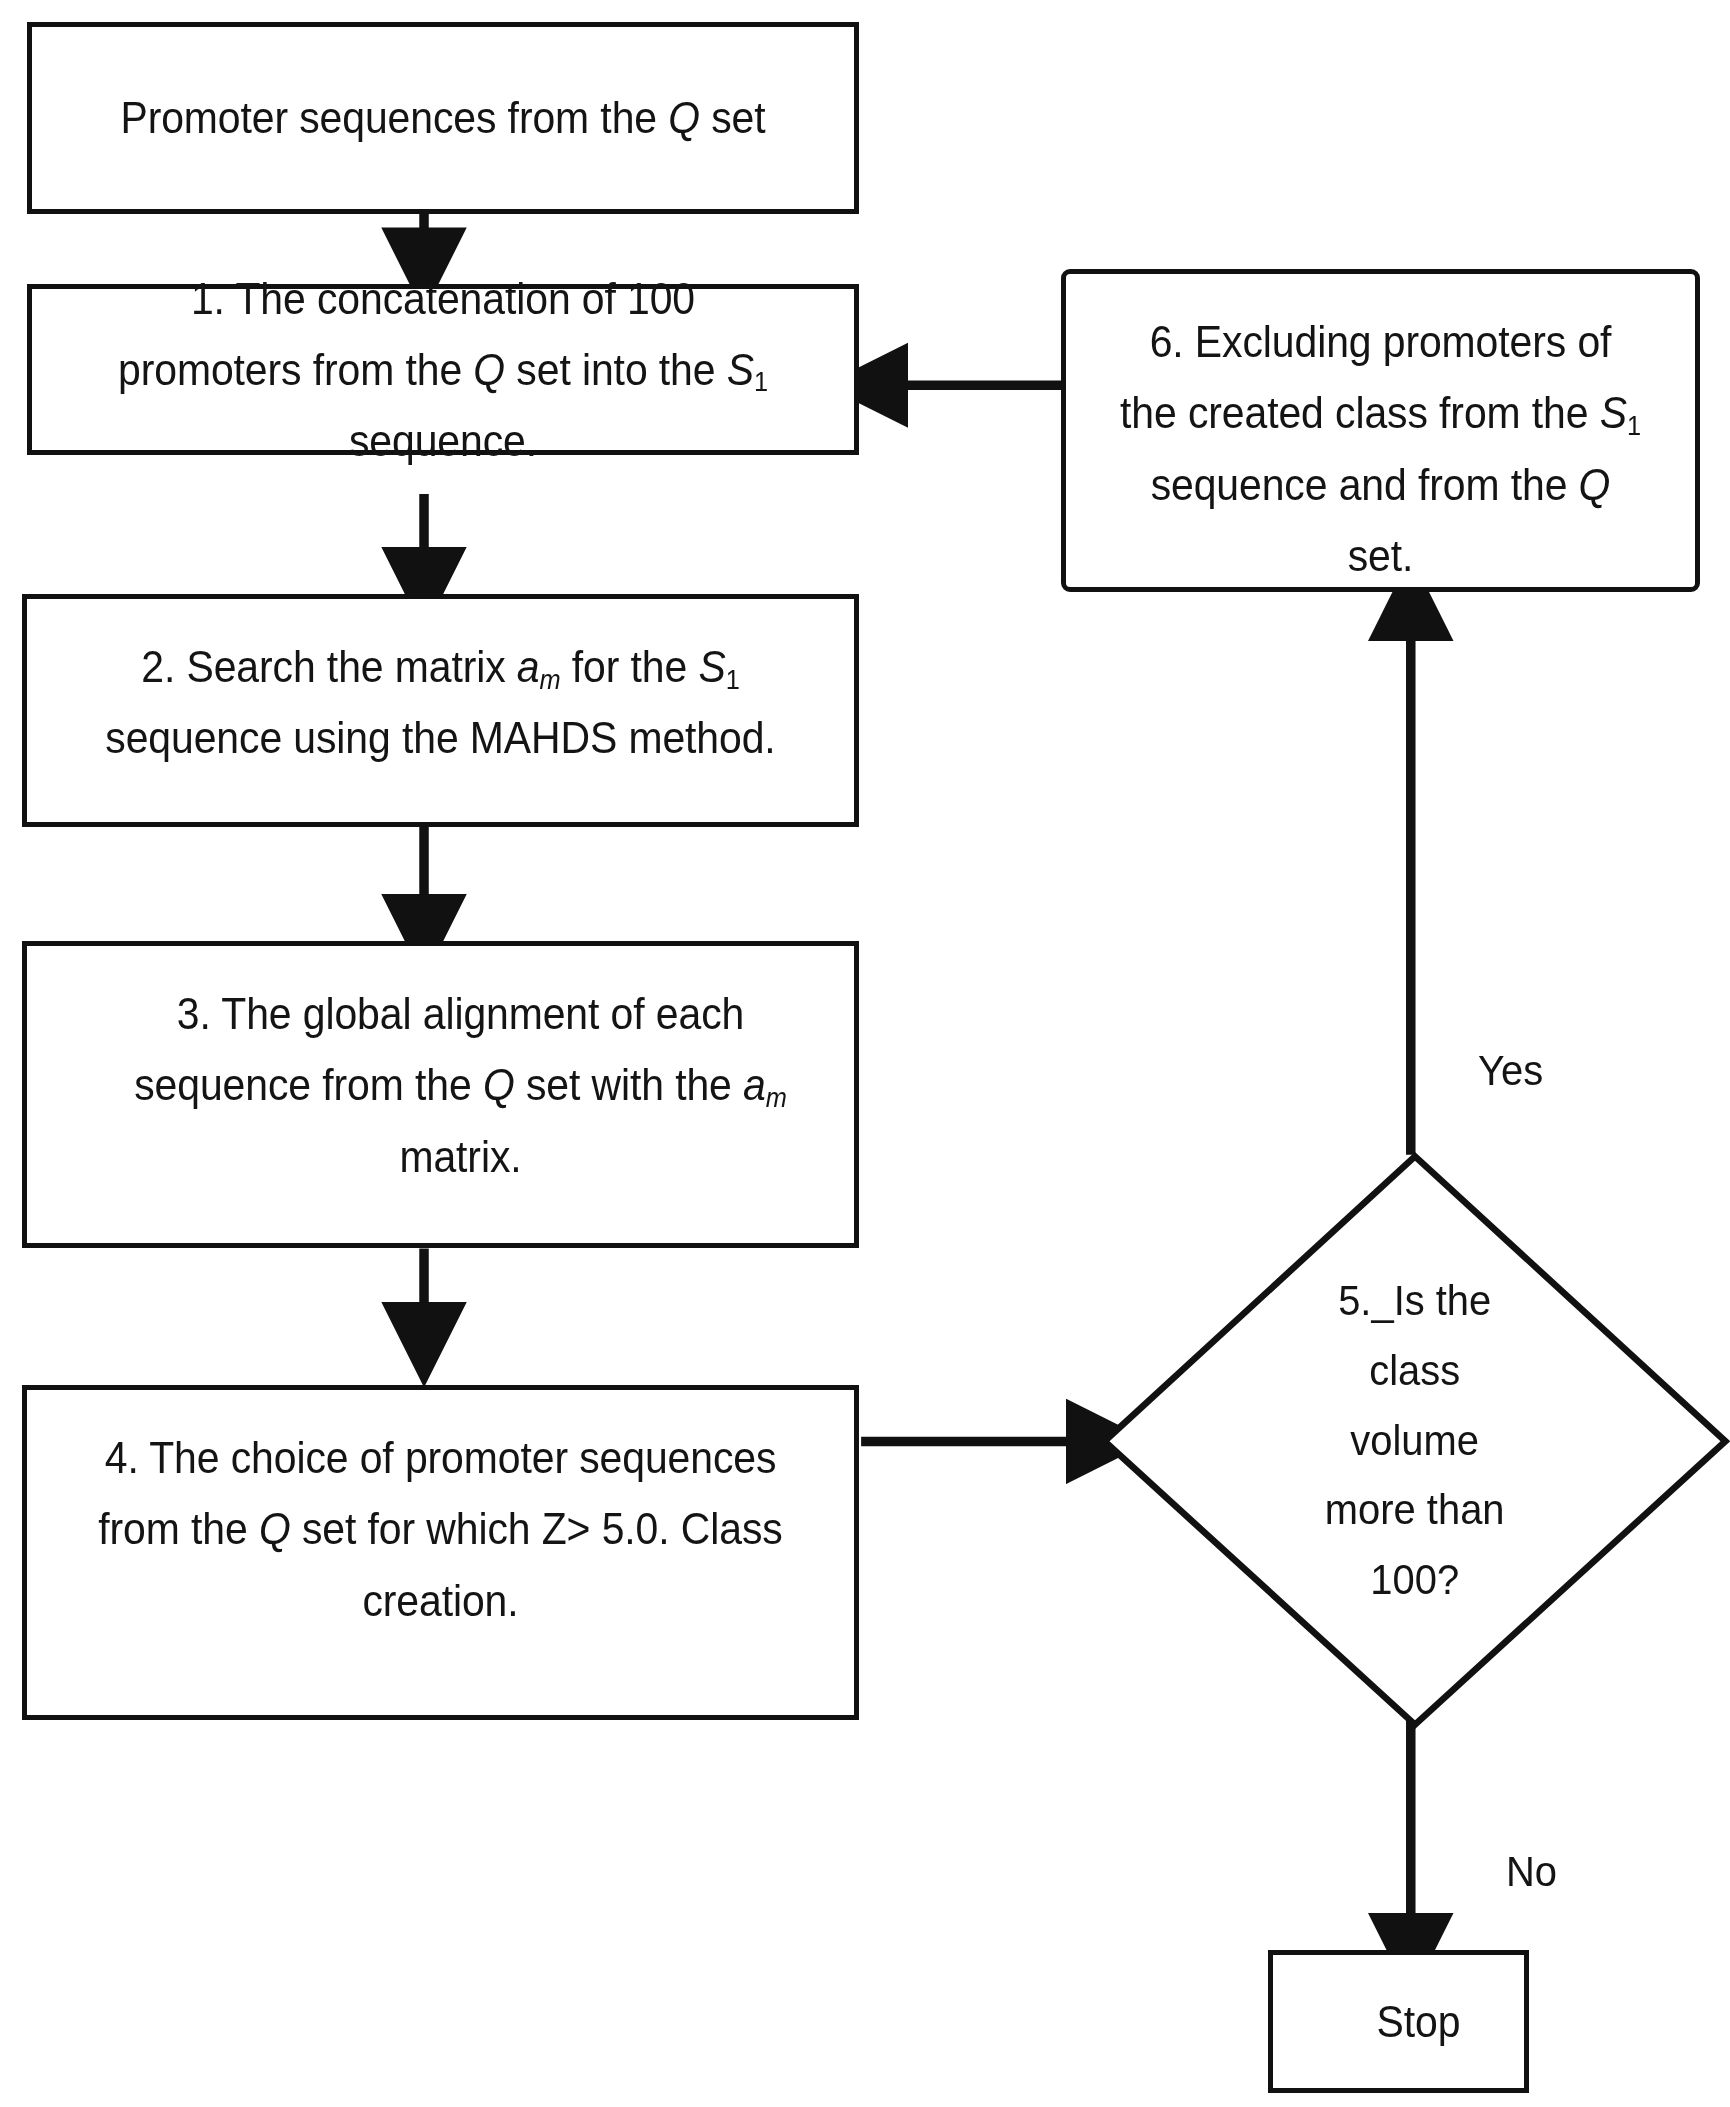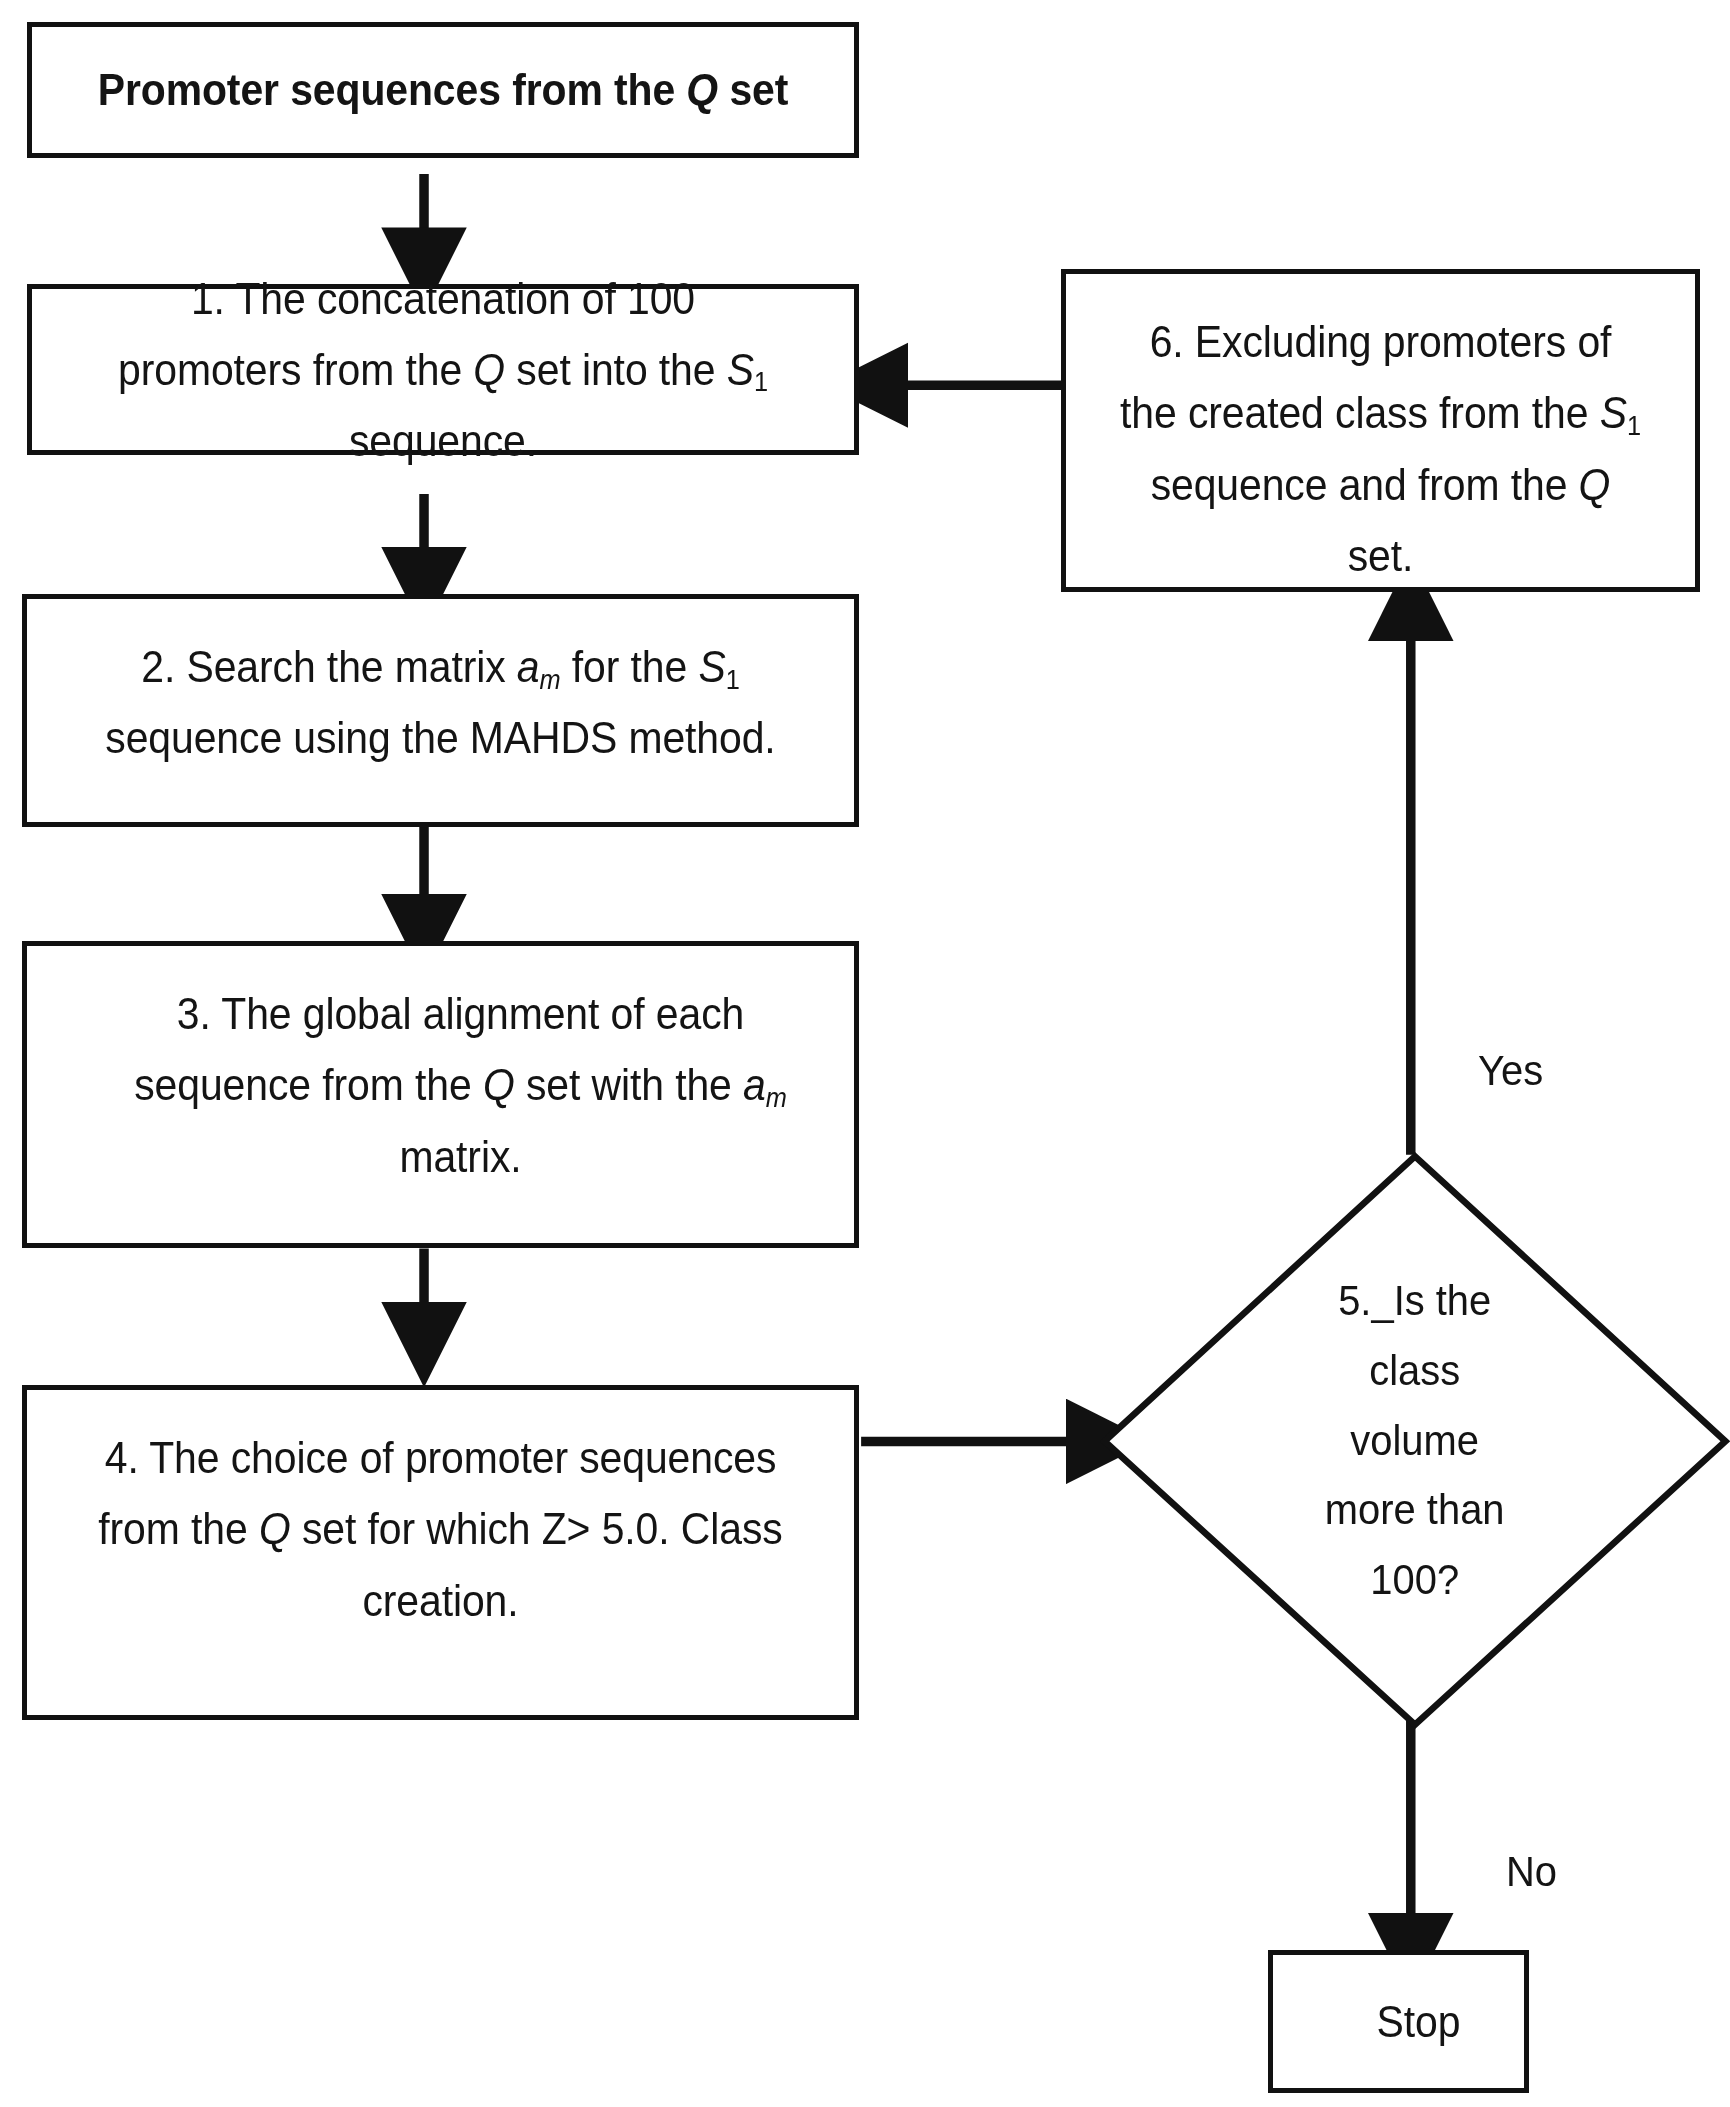--- a/index.html
+++ b/index.html
@@ -107,21 +107,21 @@
 
     <line x1="1178" y1="1972" x2="1505" y2="1972" stroke="#111111" stroke-width="13" marker-end="url(#ah)"></line>
 
     <line x1="1930" y1="1580" x2="1930" y2="830" stroke="#111111" stroke-width="13" marker-end="url(#ah)"></line>
 
     <line x1="1452" y1="527" x2="1196" y2="527" stroke="#111111" stroke-width="13" marker-end="url(#ah)"></line>
 
     <line x1="1930" y1="2350" x2="1930" y2="2664" stroke="#111111" stroke-width="13" marker-end="url(#ah)"></line>
   </svg>
 
-  <div class="node start" style="left:27px; top:22px; width:832px; height:136px;font-weight:bold;">
+  <div class="node start" style="left:27px; top:22px; width:832px; height:192px;">
     <span class="txt">
       <span>Promoter sequences from the </span><i class="v">Q</i><span> set</span>
     </span>
   </div>
 
   <div class="node" style="left:27px; top:284px; width:832px; height:171px;">
     <span class="txt">
       <span>1. The concatenation of 100</span><br>
       <span>promoters from the </span><i class="v">Q</i><span> set into the </span><i class="v"><span>S</span></i><sub>1</sub><br>
       <span>sequence.</span>
@@ -144,21 +144,21 @@
   </div>
 
   <div class="node topjust" style="left:22px; top:1349px; width:837px; height:335px;margin-top:36px;">
     <span class="txt">
       <span>4. The choice of promoter sequences</span><br>
       <span>from the </span><i class="v">Q</i><span> set for which Z&gt; 5.0. Class</span><br>
       <span>creation.</span>
     </span>
   </div>
 
-  <div class="node topjust" style="left:1061px; top:269px; width:639px; height:323px;">
+  <div class="node topjust" style="left:1061px; top:269px; width:639px; height:323px;border-radius:9px;">
     <span class="txt">
       <span>6. Excluding promoters of</span><br>
       <span>the created class from the </span><i class="v"><span>S</span></i><sub>1</sub><br>
       <span>sequence and from the </span><i class="v">Q</i><br>
       <span>set.</span>
     </span>
   </div>
 
   <div class="diamond-wrap" style="left:1100px; top:1152px; width:630px; height:577px;">
     <svg viewBox="0 0 862 790" width="630" height="577" xmlns="http://www.w3.org/2000/svg">

